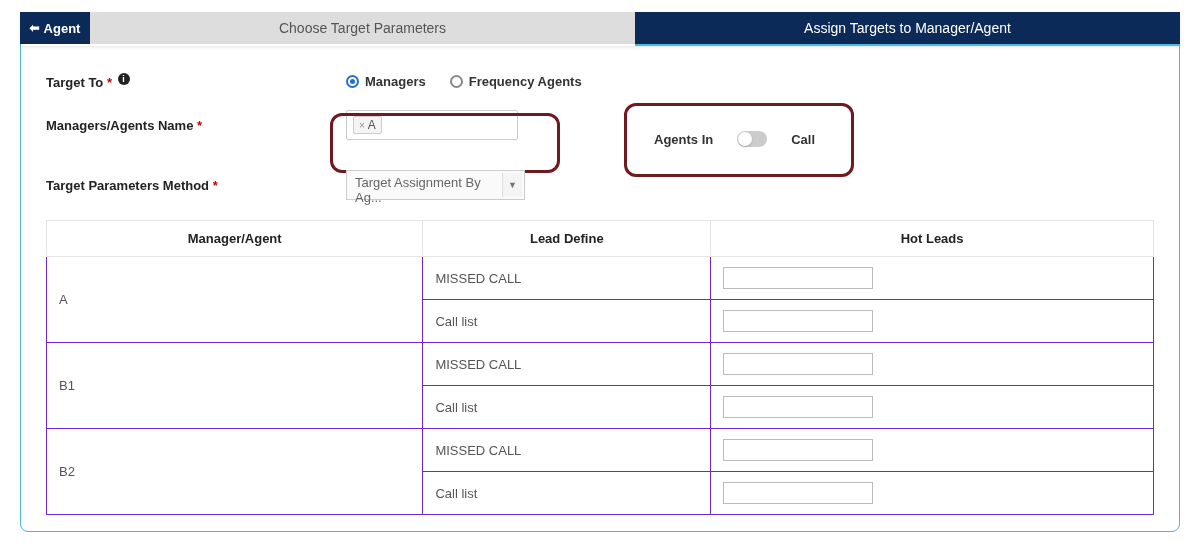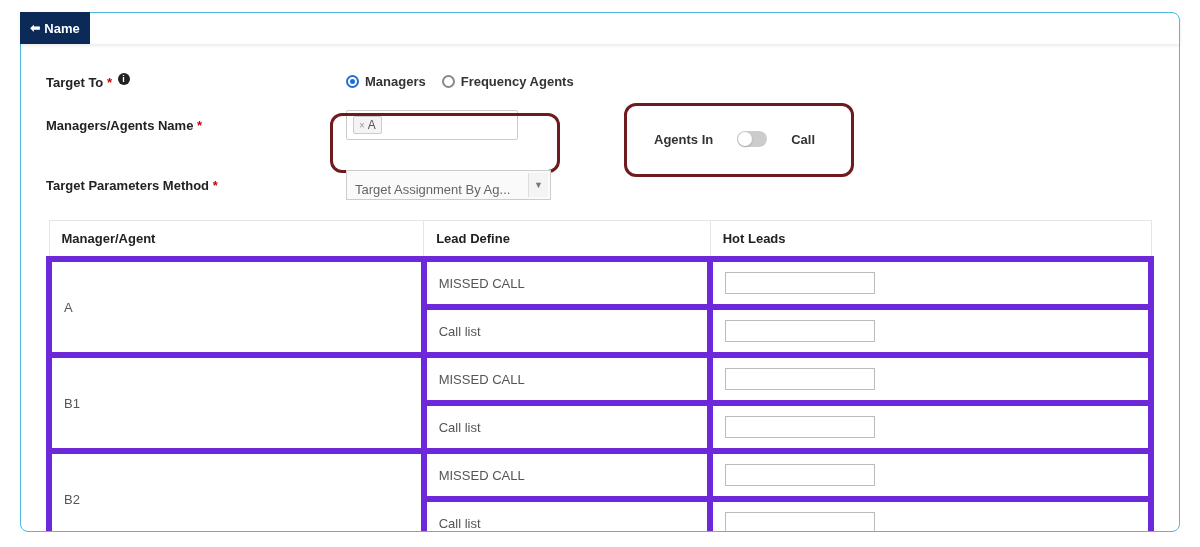--- a/index.html
+++ b/index.html
@@ -88,21 +88,21 @@
     color: #fff;
     border-radius: 50%;
     font-size: 9px;
     font-weight: 700;
     font-style: normal;
     vertical-align: super;
     margin-left: 2px;
   }
   .radio-group {
     display: flex;
-    gap: 16px;
+    gap: 24px;
     align-items: center;
   }
   .radio-opt { display: flex; align-items: center; gap: 6px; font-weight: 700; cursor: pointer; }
   .radio {
     width: 13px; height: 13px; border-radius: 50%;
     border: 2px solid #888; display: inline-block; position: relative;
   }
   .radio.checked { border-color: #1e6fd9; }
   .radio.checked::after {
     content: ""; position: absolute; top: 2px; left: 2px;
@@ -163,21 +163,21 @@
     width: 30px; height: 16px; background: #ccc; border-radius: 10px; position: relative; cursor: pointer;
   }
   .toggle .knob {
     position: absolute; top: 1px; left: 1px;
     width: 14px; height: 14px; background: #fff; border-radius: 50%;
     box-shadow: 0 1px 2px rgba(0,0,0,.2);
   }
   .select {
     border: 1px solid #ccc;
     height: 30px;
-    width: 205px;
+    width: 179px;
     padding: 9px 24px 0 8px;
     color: #666;
     font-size: 13px;
     display: flex;
     align-items: center;
     background: #fafafa;
     position: relative;
     cursor: pointer;
   }
   .select .caret {
@@ -186,30 +186,30 @@
     display: flex; align-items: center; justify-content: center;
     font-size: 9px; color: #777; background: #f4f4f4;
   }
   .table {
     margin-top: 12px;
     border: 1px solid #e5e5e5;
     width: 100%;
     border-collapse: collapse;
   }
   .table th {
-    text-align: left;
+    text-align: center;
     font-size: 13px;
     padding: 10px 12px;
     border: 1px solid #e5e5e5;
     background: #fff;
     font-weight: 700;
     color: #222;
   }
   .table td {
-    border: 6px solid #6d28d9;
+    border: 1px solid #6d28d9;
     padding: 10px 12px;
     font-size: 13px;
     color: #555;
     vertical-align: middle;
   }
   .table .col-agent { width: 34%; }
   .table .col-source { width: 26%; }
   .table .col-value { width: 40%; }
   .cell-input {
     border: 1px solid #bbb;
@@ -219,21 +219,27 @@
     font-size: 12px;
     background: #fff;
   }
 </style>
 </head>
 <body>
 
 <div class="tabs-bar">
   <div class="prev-btn">
     <span class="arrow">⬅</span>
-    <span>Name</span>
+    <span>Agent</span>
+  </div>
+  <div class="tab">
+    <span>Choose Target Parameters</span>
+  </div>
+  <div class="tab active">
+    <span>Assign Targets to Manager/Agent</span>
   </div>
 </div>
 
 <div class="container">
   <div class="content">
 
     <div class="row">
       <div class="label-col">
         <span>Target To</span>
         <span class="req"> *</span>

